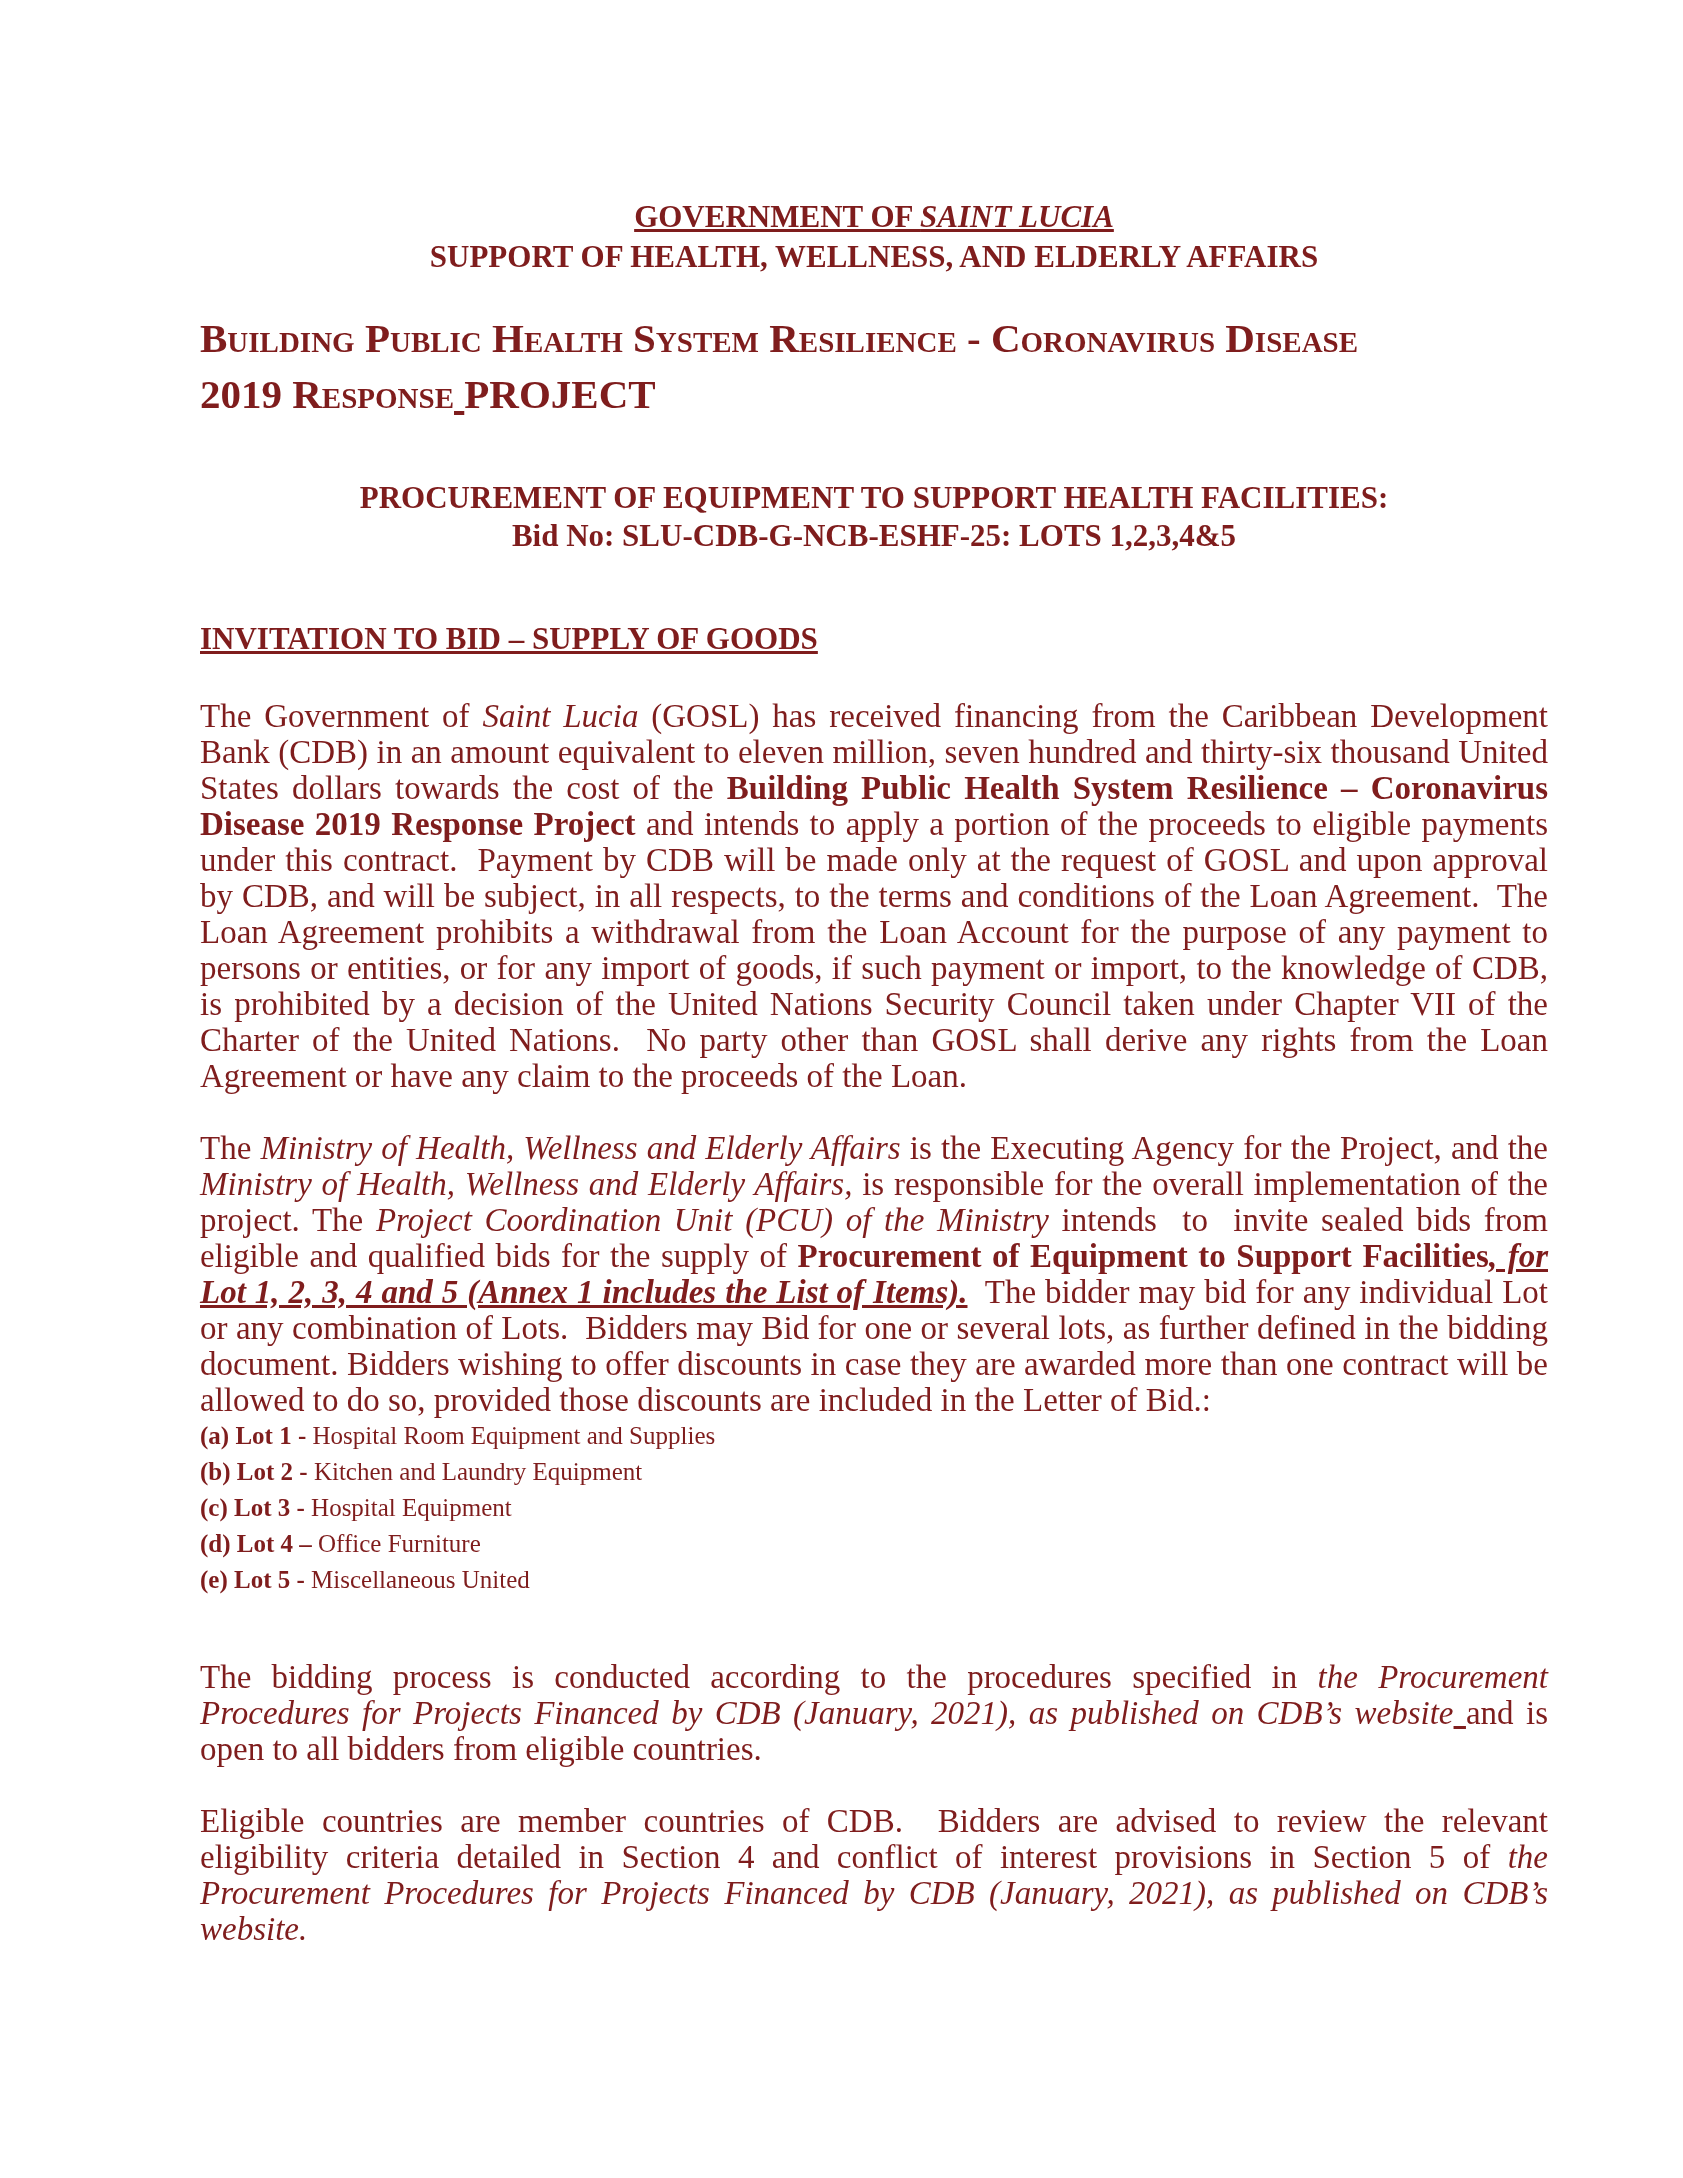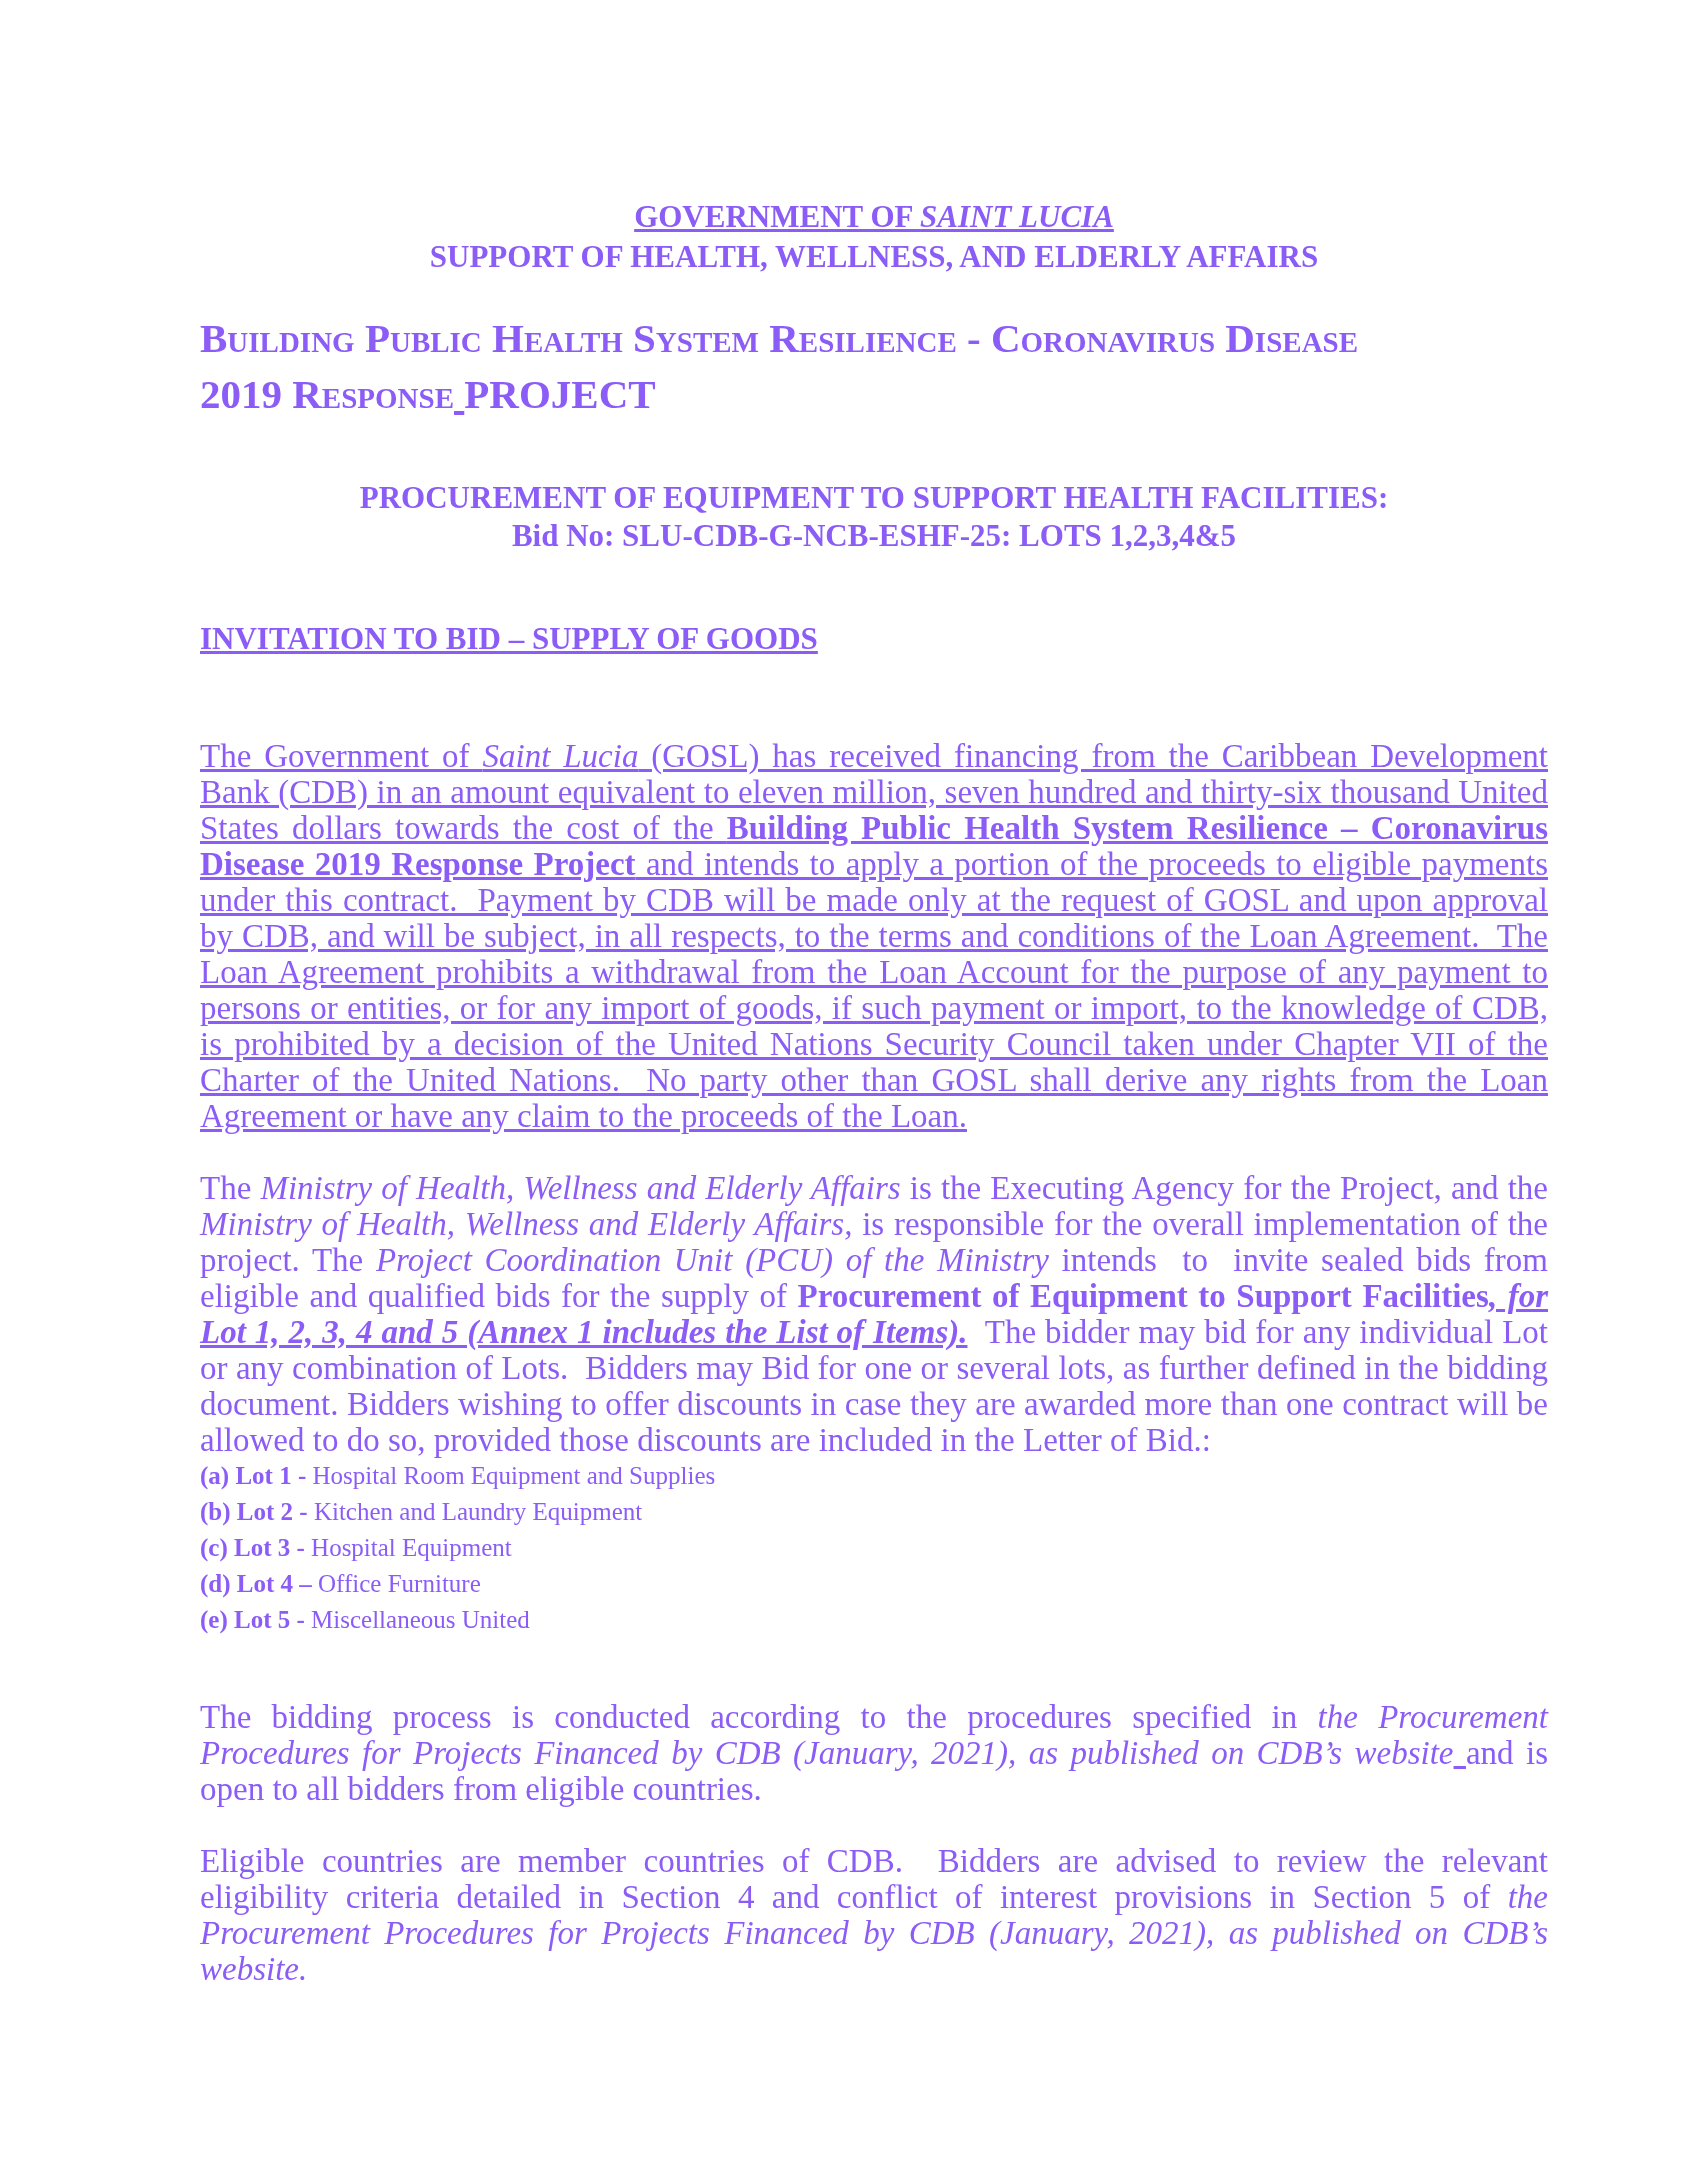--- a/index.html
+++ b/index.html
@@ -5,21 +5,21 @@
   html, body {
     margin: 0;
     padding: 0;
     background: #ffffff;
   }
   .page {
     position: relative;
     width: 1683px;
     height: 2178px;
     background: #ffffff;
-    color: #8b5cf6;
+    color: #7f1d1d;
     font-family: "Liberation Serif", "DejaVu Serif", serif;
     overflow: hidden;
   }
   .content {
     position: absolute;
     left: 200px;
     top: 197px;
     width: 1348px;
   }
   .doc-head {
@@ -49,21 +49,21 @@
     line-height: 38px;
     font-weight: bold;
     text-align: left;
   }
   p.body-par {
     margin: 0;
     font-size: 33px;
     line-height: 36px;
     text-align: justify;
   }
-  p.par-first { margin-top: 80px; text-decoration: underline; }
+  p.par-first { margin-top: 40px; }
   p.par-gap   { margin-top: 36px; }
   p.par-after-lots { margin-top: 61px; }
   .lot-line {
     font-size: 25px;
     line-height: 36px;
     text-align: left;
   }
   .b { font-weight: bold; }
   .i { font-style: italic; }
   .u { text-decoration: underline; }

